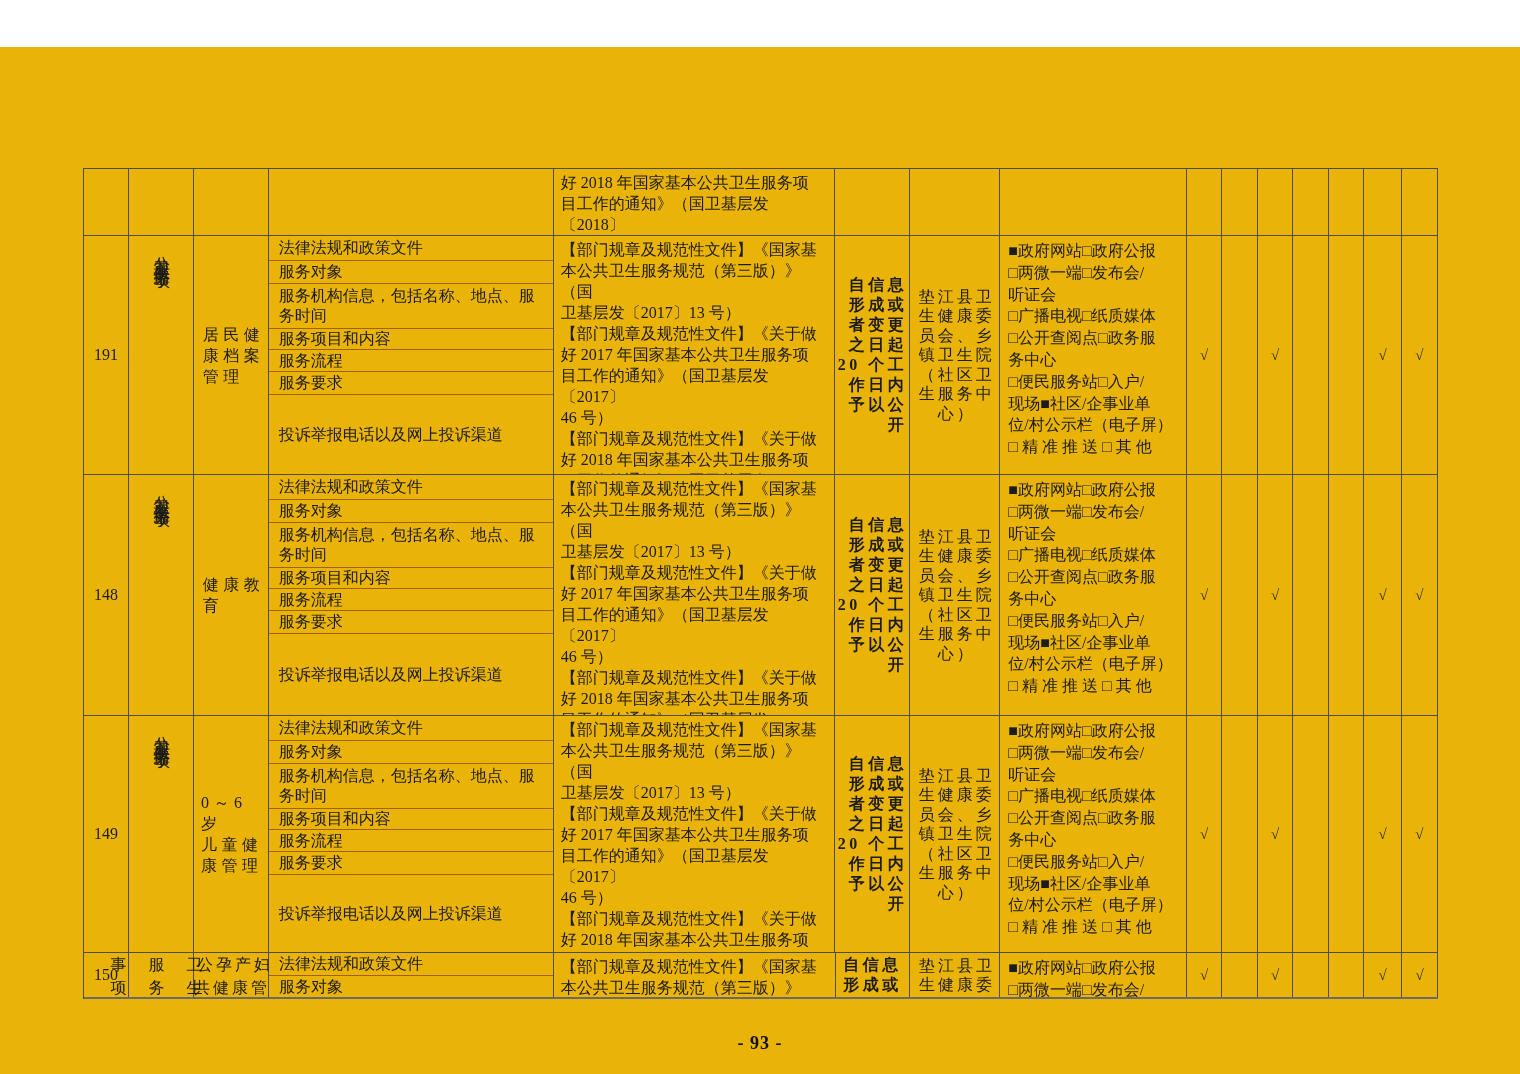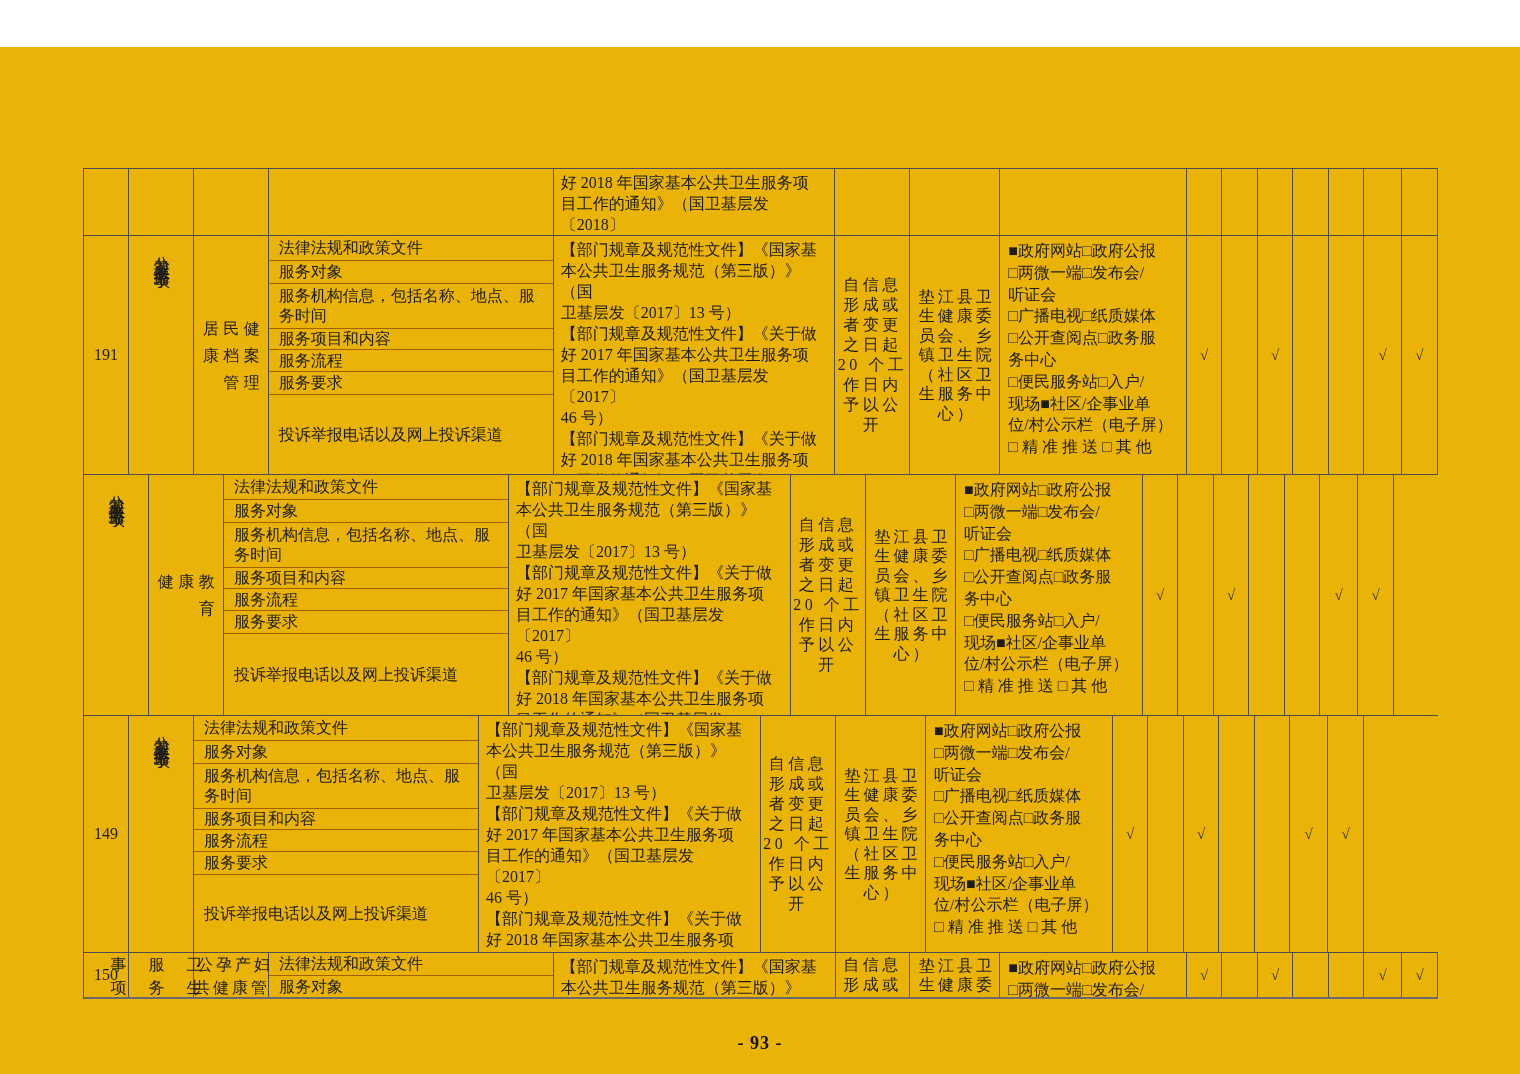--- a/index.html
+++ b/index.html
@@ -17,28 +17,28 @@
   .trow{display:flex;border-bottom:1px solid #4d4d4d;box-sizing:border-box;}
   .trow.last{border-bottom:2px solid #6a6a6a;}
   .r0{height:67px}.r1{height:239px}.r2{height:241px}.r3{height:237px}.r4{height:46px;overflow:hidden;}
   .c{border-right:1px solid #4d4d4d;box-sizing:border-box;overflow:hidden;position:relative;font-size:16px;}
   .w1{width:45px}.w2{width:65px}.w3{width:75px}.w4{width:285px}
   .w5{width:282px}.w6{width:75px}.w7{width:90px}.w8{width:187px}
   .n1{width:35px}.n2{width:36px}.n3{width:35px}.n4{width:36px}.n5{width:35px}.n6{width:38px}.n7{width:36px}
   .center{display:flex;align-items:center;justify-content:center;}
   .vwrap{display:flex;justify-content:center;align-items:flex-start;padding-top:7px;}
   .vcat{writing-mode:vertical-rl;letter-spacing:2.5px;font-size:16.5px;line-height:1;}
-  .iname{white-space:pre-line;letter-spacing:4.5px;line-height:27px;padding:0 2px 0 7px;text-align:right;}
+  .iname{white-space:pre-line;letter-spacing:4.5px;line-height:21px;padding:0 2px 0 7px;}
   .subcol{display:flex;flex-direction:column;}
   .sub{border-bottom:1px solid #a16207;box-sizing:border-box;display:flex;align-items:center;
        padding:0 10px;line-height:20px;flex:0 0 auto;}
   .sh1{height:25px}.sh2{height:23px}.sh3{height:45px}.sh4{height:21px}.sh5{height:22px}.sh6{height:23px}
   .shfill{flex:1 1 auto;border-bottom:none;text-align:right;}
   .legal{white-space:pre-line;line-height:21px;padding:3px 3px 0 7px;text-align:left;}
-  .limit{white-space:pre-line;letter-spacing:3.5px;line-height:20px;text-align:center;}
+  .limit{white-space:pre-line;letter-spacing:3.5px;line-height:20px;text-align:right;font-weight:bold;}
   .subject{white-space:pre-line;letter-spacing:3px;line-height:19.5px;text-align:center;padding-left:4px;}
   .channels{white-space:pre-line;line-height:21.8px;padding:4px 2px 0 8px;}
   .chk{display:flex;align-items:center;justify-content:center;font-size:15px;color:#2e2e2e;}
   .cat150{white-space:pre;letter-spacing:9px;line-height:23px;text-align:left;padding-top:2px;}
   .iname150{white-space:pre;letter-spacing:3px;line-height:23px;padding:8px 0 0 3px;overflow:visible;}
   .pagenum{
     position:absolute;left:0;top:986px;width:100%;text-align:center;
     font-size:18px;letter-spacing:1px;color:#111;font-weight:bold;
   }
 </style>
@@ -153,20 +153,23 @@
       <div class="c n1 chk">√</div>
       <div class="c n2 chk"></div>
       <div class="c n3 chk">√</div>
       <div class="c n4 chk"></div>
       <div class="c n5 chk"></div>
       <div class="c n6 chk">√</div>
       <div class="c n7 chk">√</div>
     </div>
 
     <div class="trow r2">
+      <div class="c w1 center">
+        <span>148</span>
+      </div>
       <div class="c w2 vwrap">
         <span class="vcat">公共卫生服务事项</span>
       </div>
       <div class="c w3 center">
         <span class="iname">健康教
 育</span>
       </div>
       <div class="c w4 subcol">
         <div class="sub sh1">
             <span>法律法规和政策文件</span>
@@ -243,20 +246,25 @@
       <div class="c n7 chk">√</div>
     </div>
 
     <div class="trow r3">
       <div class="c w1 center">
         <span>149</span>
       </div>
       <div class="c w2 vwrap">
         <span class="vcat">公共卫生服务事项</span>
       </div>
+      <div class="c w3 center">
+        <span class="iname">0～6 岁
+儿童健
+康管理</span>
+      </div>
       <div class="c w4 subcol">
         <div class="sub sh1">
             <span>法律法规和政策文件</span>
           </div>
         <div class="sub sh2">
             <span>服务对象</span>
           </div>
         <div class="sub sh3">
             <span>服务机构信息，包括名称、地点、服务时间</span>
           </div>

